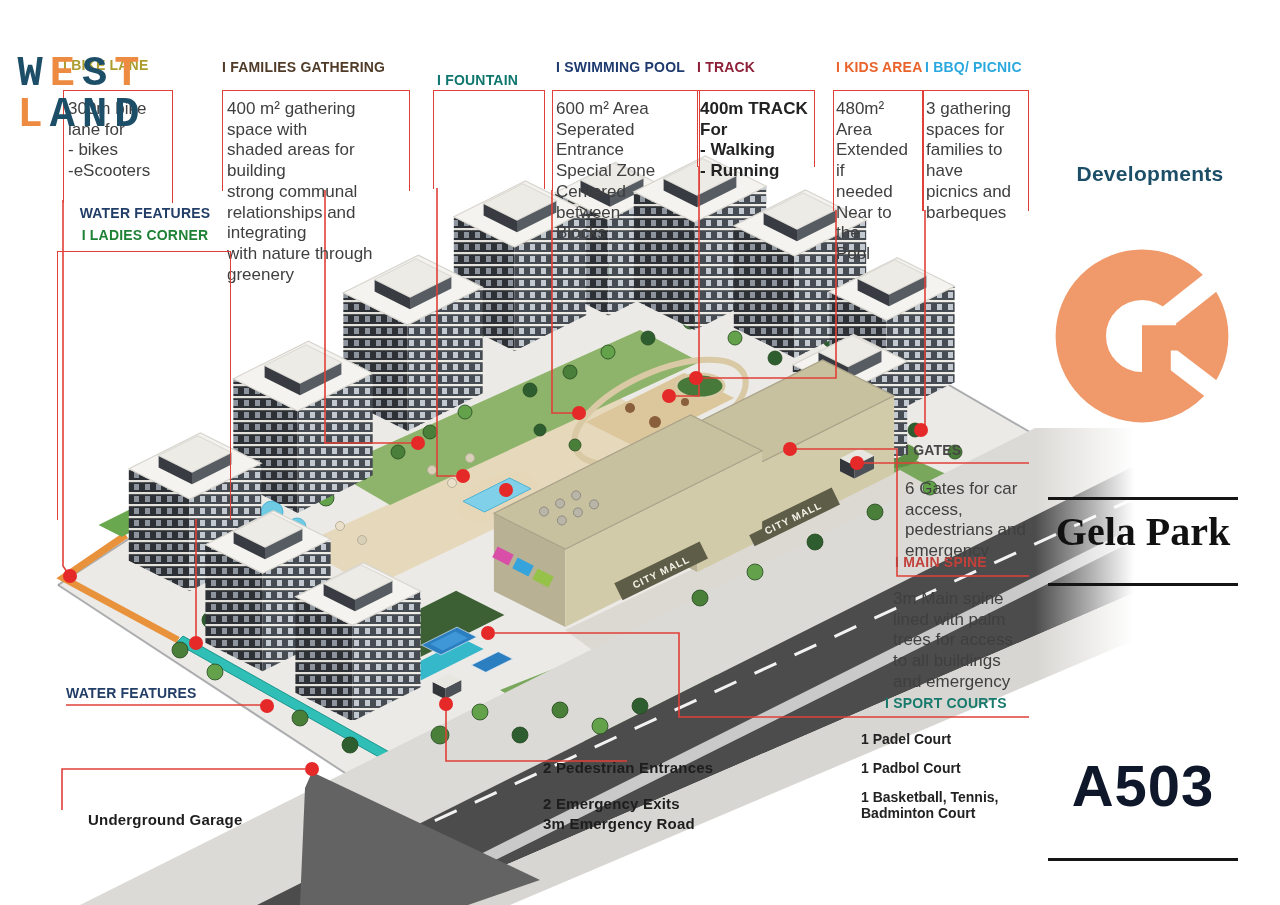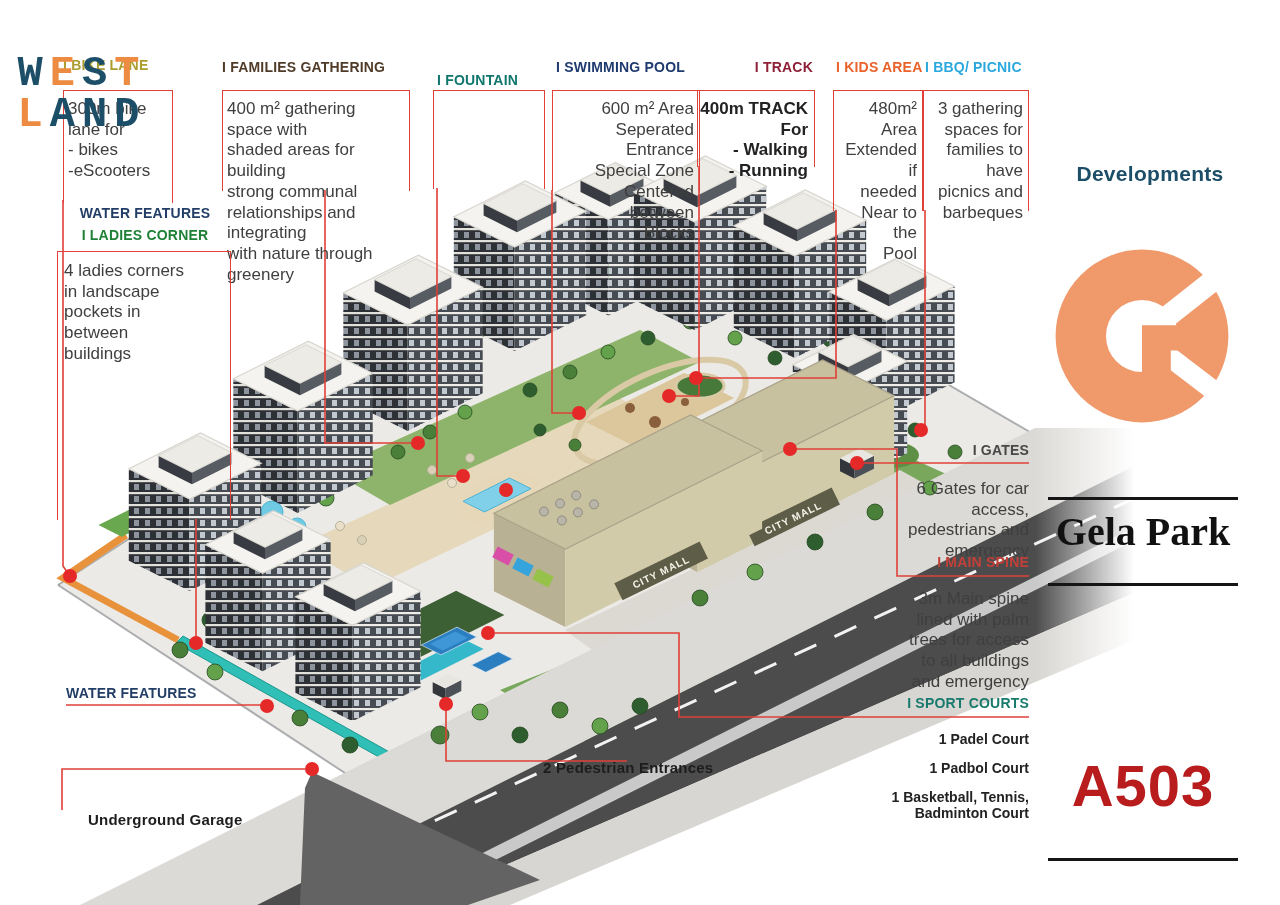--- a/index.html
+++ b/index.html
@@ -2,21 +2,21 @@
 <html><head>
 <meta charset="utf-8">
 <style>
   html,body{margin:0;padding:0;background:#fff;}
   #page{position:relative;width:1280px;height:905px;background:#ffffff;overflow:hidden;
         font-family:"Liberation Sans",sans-serif;}
   #scene{position:absolute;left:0;top:0;}
   .abs{position:absolute;}
   .lbl-h{position:absolute;font-weight:700;font-size:14px;letter-spacing:.2px;white-space:pre-line;line-height:1.1;}
   .desc{position:absolute;font-size:17px;color:#3f3f3f;line-height:1.22;white-space:pre-line;}
-  .right{text-align:right;}
+  .right{}
   .center{text-align:center;}
   .bold{font-weight:700;color:#222;}
   .rbox{position:absolute;border:1.6px solid #e04038;border-bottom:none;}
   .c-bike{color:#ac9d2e;} .c-fam{color:#503b28;} .c-fount{color:#0f766e;margin-top:13px;}
   .c-swim{color:#1e3a6e;} .c-track{color:#8e2038;} .c-kids{color:#e9632b;text-align:right;}
   .c-bbq{color:#2aa8de;} .c-wf{color:#223e66;text-align:center;} .c-ladies{color:#1f8136;}
   .c-gates{color:#474747;} .c-spine{color:#c2403a;} .c-courts{color:#187a6d;}
   .blk{color:#1d1d1d;}
   
   .brand{position:absolute;left:1068;top:54px;width:164px;text-align:center;
@@ -24,21 +24,21 @@
   .brand div{white-space:nowrap;}
   .lt-n{color:#1d4e68;} .lt-o{color:#ec8b41;}
   .brand-sub{position:absolute;left:1068px;top:162px;width:164px;text-align:center;
              font-weight:700;font-size:21px;color:#1d4e68;letter-spacing:.3px;}
   .hline{position:absolute;left:1048px;width:190px;height:3px;background:#151515;}
   #project{position:absolute;left:1040px;top:508px;width:206px;text-align:center;
            font-family:"Liberation Serif",serif;font-weight:700;font-size:40px;color:#111;}
   #viewtitle{position:absolute;left:1048px;top:620px;width:190px;text-align:center;
              font-size:27px;color:#1b1b1b;letter-spacing:1px;white-space:pre-line;line-height:1.25;}
   #sheet{position:absolute;left:1048px;top:752px;width:190px;text-align:center;
-         font-weight:700;font-size:58px;color:#b91c1c;letter-spacing:1px;}
+         font-weight:700;font-size:58px;color:#0f172a;letter-spacing:1px;}
   .citem{margin-bottom:12px;font-weight:700;color:#222;font-size:14px;line-height:1.2;white-space:pre-line;}
 </style>
 </head>
 <body>
 
 <div id="page">
 
   <svg id="scene" width="1280" height="905" viewBox="0 0 1280 905">
       <defs>
         <pattern id="pfL" width="11" height="12" patternUnits="userSpaceOnUse">
@@ -344,25 +344,20 @@
   <div class="rbox" style="left:923px;top:90px;width:104px;height:120px;"></div>
   <div class="desc right" style="left:926px;top:99px;width:97px;">3 gathering
 spaces for
 families to have
 picnics and
 barbeques</div>
 
   <div class="lbl-h c-wf center" style="left:60px;top:206px;width:170px;">WATER FEATURES</div>
   <div class="lbl-h c-ladies center" style="left:60px;top:228px;width:170px;">I LADIES CORNER</div>
   <div class="rbox" style="left:57px;top:251px;width:172px;height:268px;"></div>
-  <div class="desc" style="left:64px;top:261px;width:140px;">4 ladies corners
-in landscape
-pockets in
-between
-buildings</div>
 
   <div class="lbl-h c-gates right" style="left:905px;top:443px;width:124px;">I GATES</div>
   <div class="desc right" style="left:905px;top:479px;width:124px;">6 Gates for car
 access,
 pedestrians and
 emergency</div>
 
   <div class="lbl-h c-spine right" style="left:895px;top:555px;width:134px;">I MAIN SPINE</div>
   <div class="desc right" style="left:893px;top:589px;width:136px;">3m Main spine
 lined with palm
@@ -374,20 +369,22 @@
   <div class="abs right" style="left:861px;top:731px;width:168px;">
     <div class="citem">1 Padel Court</div>
     <div class="citem">1 Padbol Court</div>
     <div class="citem">1 Basketball, Tennis,
 Badminton Court</div>
   </div>
 
   <div class="lbl-h c-wf" style="left:66px;top:686px;">WATER FEATURES</div>
   <div class="lbl-h blk" style="left:88px;top:812px;font-size:15px;">Underground Garage</div>
   <div class="lbl-h blk" style="left:543px;top:760px;font-size:15px;">2 Pedestrian Entrances</div>
+  <div class="lbl-h blk" style="left:543px;top:794px;font-size:15px;line-height:1.3;">2 Emergency Exits
+3m Emergency Road</div>
 
   <div class="brand">
     <div><span class="lt-n">W</span><span class="lt-o">E</span><span class="lt-n">S</span><span class="lt-o">T</span></div>
     <div><span class="lt-o">L</span><span class="lt-n">A</span><span class="lt-n">N</span><span class="lt-n">D</span></div>
   </div>
   <div class="brand-sub">Developments</div>
 
   <svg class="abs" style="left:1052px;top:246px;" width="180" height="180" viewBox="0 0 100 100">
     <circle cx="50" cy="50" r="34" fill="none" stroke="#f0996a" stroke-width="28"></circle>
     <line x1="96" y1="14" x2="58" y2="44" stroke="#ffffff" stroke-width="12"></line>

